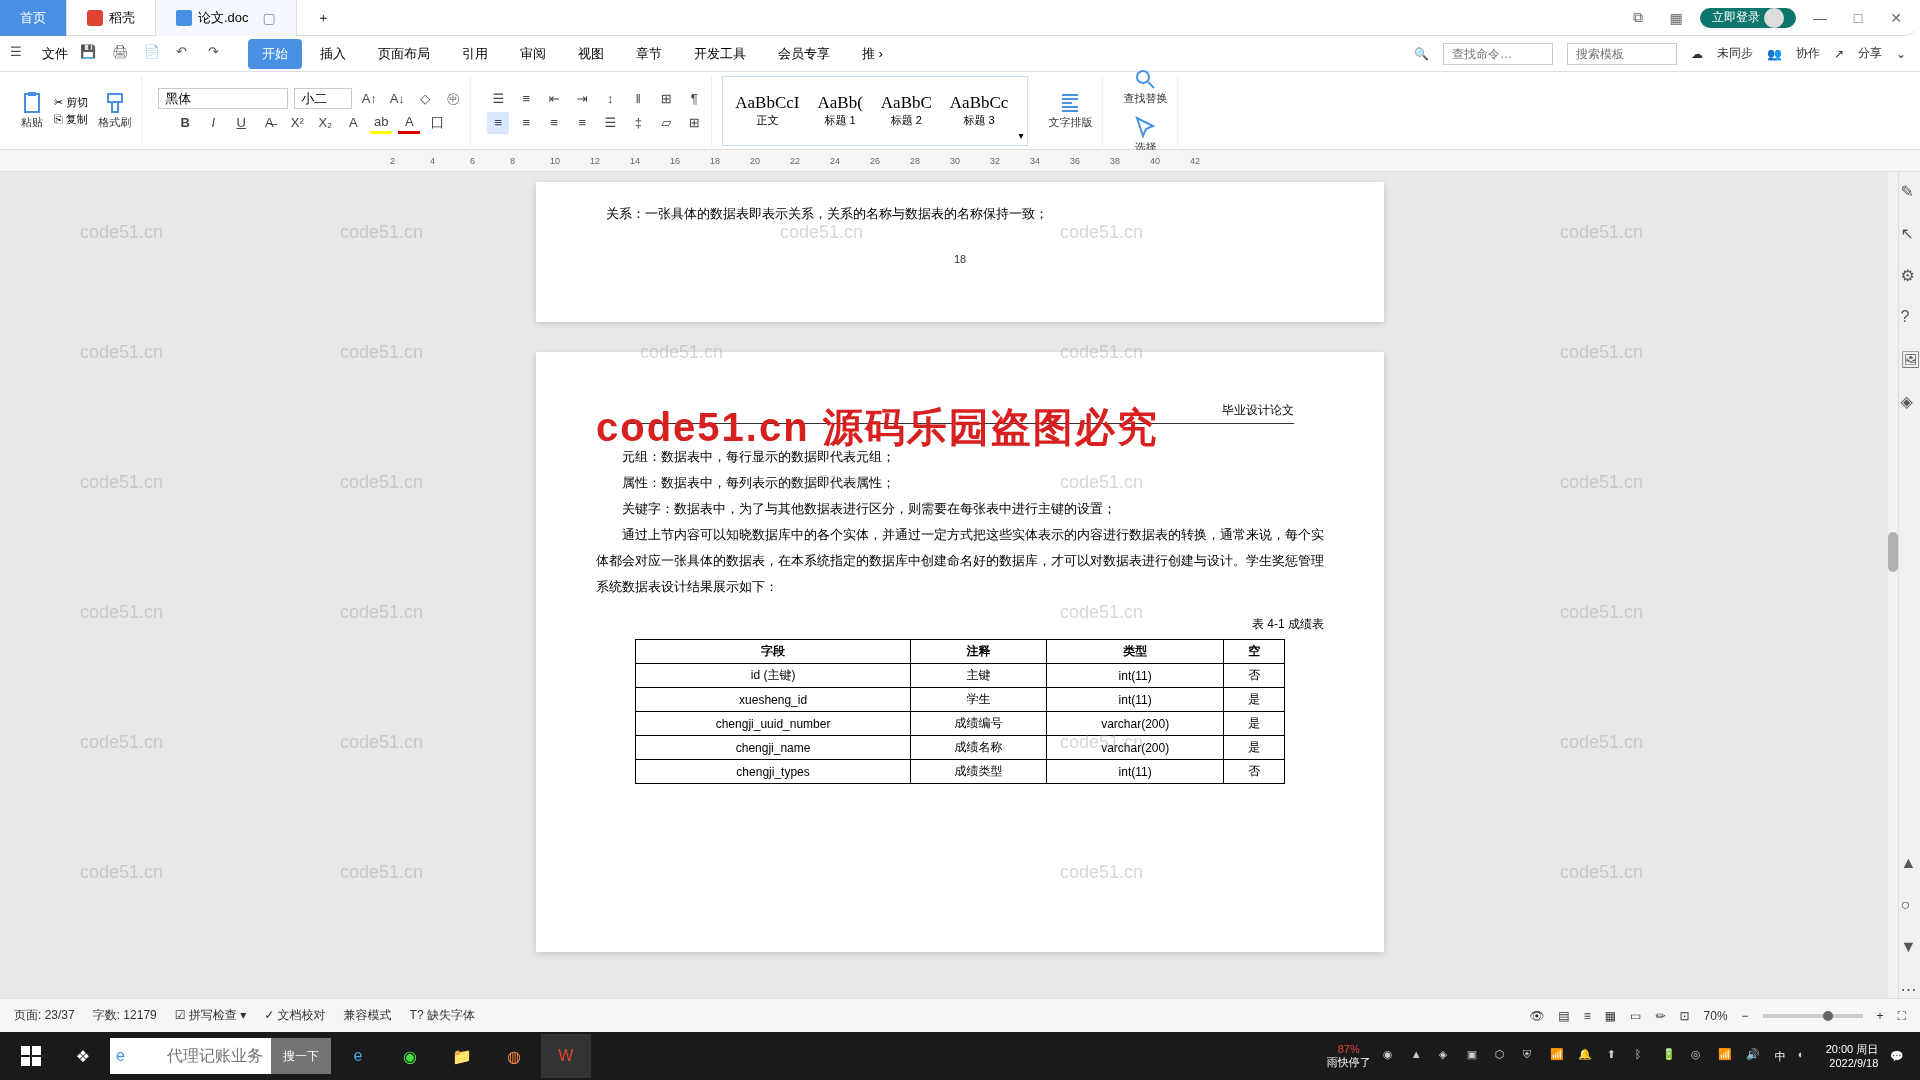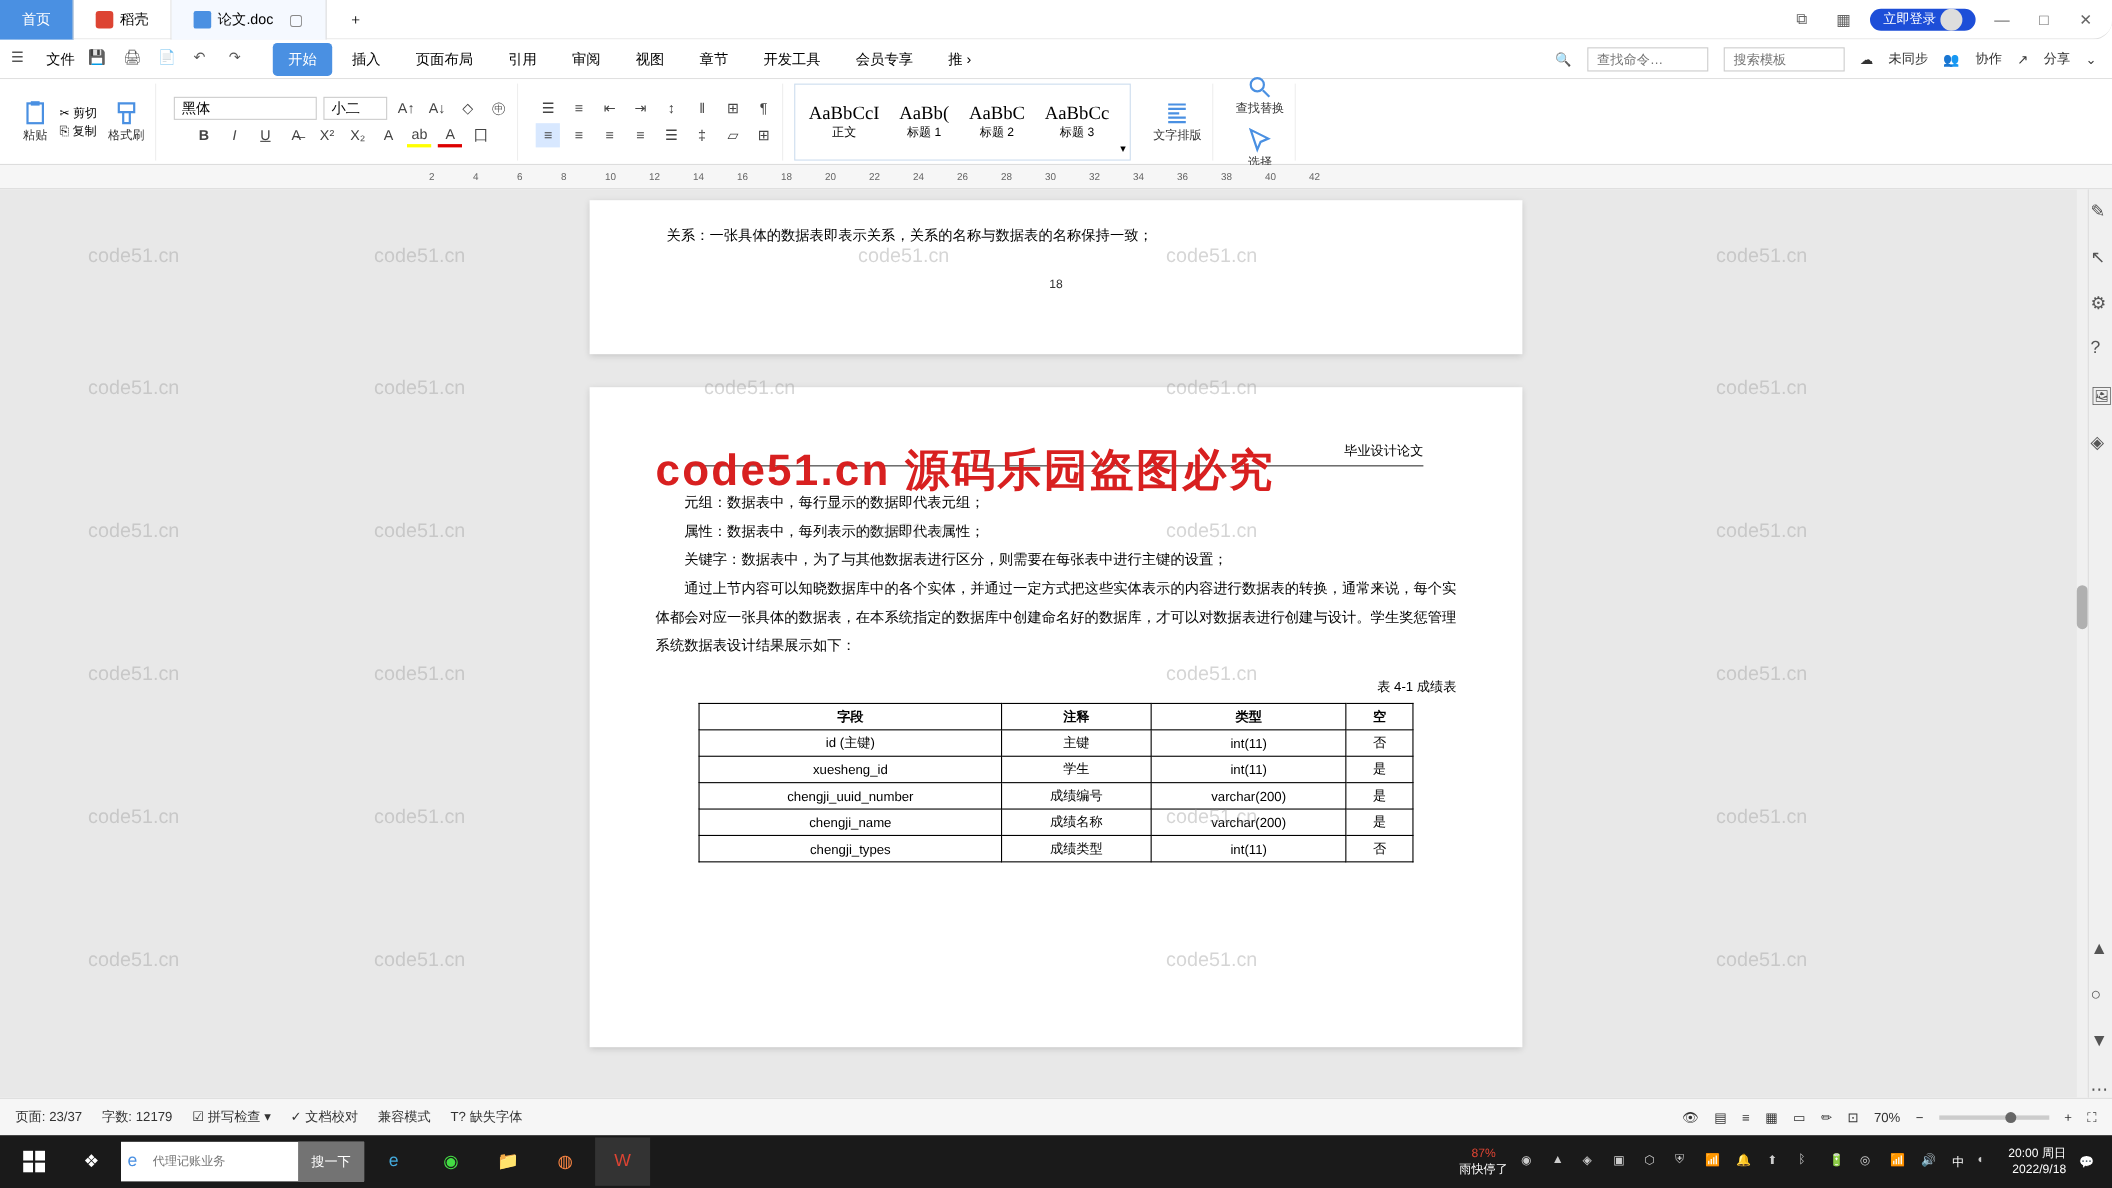--- a/index.html
+++ b/index.html
@@ -3,21 +3,21 @@
 <meta charset="utf-8">
 <style>
 *{margin:0;padding:0;box-sizing:border-box;font-family:"Microsoft YaHei",sans-serif;}
 body{width:1920px;height:1080px;background:#fff;overflow:hidden;position:relative;}
 .titlebar{height:36px;background:#fff;display:flex;align-items:center;border-bottom:1px solid #ddd;border-radius:17px;}
 .tab{height:36px;padding:0 20px;display:flex;align-items:center;gap:6px;font-size:13px;cursor:pointer;border-right:1px solid #ddd;}
 .tab.home{background:#4a90e2;color:#fff;}
 .tab-icon{width:16px;height:16px;display:inline-block;}
 .tab-close{margin-left:8px;color:#888;font-size:14px;}
 .titlebar-right{margin-left:auto;display:flex;align-items:center;gap:10px;padding-right:10px;}
-.login-btn{background:#1d4ed8;color:#fff;padding:0 12px;border-radius:14px;font-size:12px;display:flex;align-items:center;gap:4px;}
+.login-btn{background:#0f766e;color:#fff;padding:0 12px;border-radius:14px;font-size:12px;display:flex;align-items:center;gap:4px;}
 .avatar{width:20px;height:20px;background:#ddd;border-radius:50%;}
 .win-btn{width:28px;height:28px;display:flex;align-items:center;justify-content:center;color:#666;font-size:14px;}
 .menubar{height:36px;display:flex;align-items:center;border-bottom:1px solid #ddd;font-size:13px;}
 .menubar-left{display:flex;align-items:center;gap:12px;padding:0 10px;}
 .menubar-icon{width:20px;height:20px;color:#555;}
 .menu-tabs{display:flex;gap:4px;margin-left:8px;}
 .menu-tab{padding:6px 14px;cursor:pointer;}
 .menu-tab.active{background:#4a90e2;color:#fff;border-radius:4px;}
 .menubar-right{margin-left:auto;display:flex;align-items:center;gap:14px;padding-right:14px;font-size:12px;color:#333;}
 .search-input{border:1px solid #ccc;padding:3px 8px;font-size:12px;width:110px;}
@@ -49,21 +49,21 @@
 .table-caption{text-align:right;font-size:12px;margin-top:16px;}
 .data-table{width:650px;margin:6px auto;border-collapse:collapse;font-size:12px;font-family:SimSun,serif;}
 .data-table td,.data-table th{border:1px solid #000;padding:3px 8px;text-align:center;}
 .statusbar{height:34px;background:#f6f6f6;border-top:1px solid #ddd;display:flex;align-items:center;font-size:12px;color:#333;padding:0 14px;gap:18px;}
 .statusbar-right{margin-left:auto;display:flex;align-items:center;gap:14px;}
 .zoom-slider{width:100px;height:4px;background:#ccc;position:relative;}
 .zoom-thumb{position:absolute;width:10px;height:10px;background:#666;border-radius:50%;top:-3px;left:60px;}
 .taskbar{height:48px;background:#1a1a1a;display:flex;align-items:center;padding:0 6px;gap:2px;}
 .tb-btn{width:50px;height:44px;display:flex;align-items:center;justify-content:center;color:#fff;}
 .tb-search{display:flex;align-items:center;background:#fff;height:36px;}
-.tb-search input{border:none;padding:0 8px;width:140px;font-size:11px;}
+.tb-search input{border:none;padding:0 8px;width:140px;font-size:16px;text-align:right;}
 .tb-search-btn{background:#737373;color:#fff;padding:0 12px;height:36px;display:flex;align-items:center;font-size:12px;}
 .taskbar-right{margin-left:auto;display:flex;align-items:center;gap:12px;color:#fff;font-size:11px;padding-right:10px;}
 .tray-icon{width:16px;height:16px;color:#ccc;}
 .clock{text-align:right;line-height:1.3;}
 .watermark{position:absolute;color:#999;font-size:18px;opacity:0.4;pointer-events:none;z-index:2;}
 svg{display:block;}
 </style>
 </head>
 <body>
 

